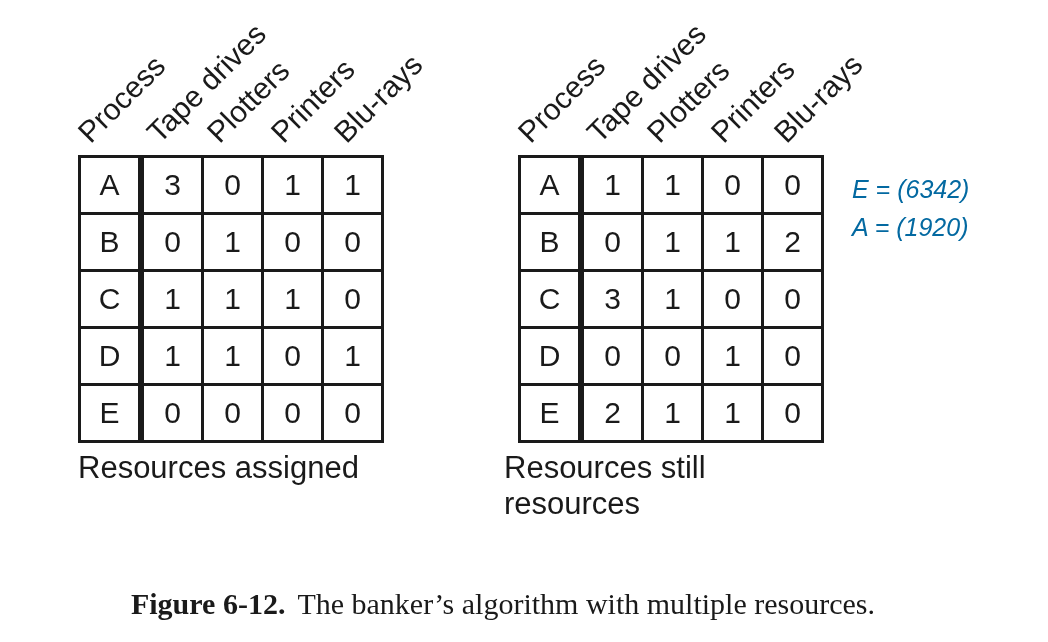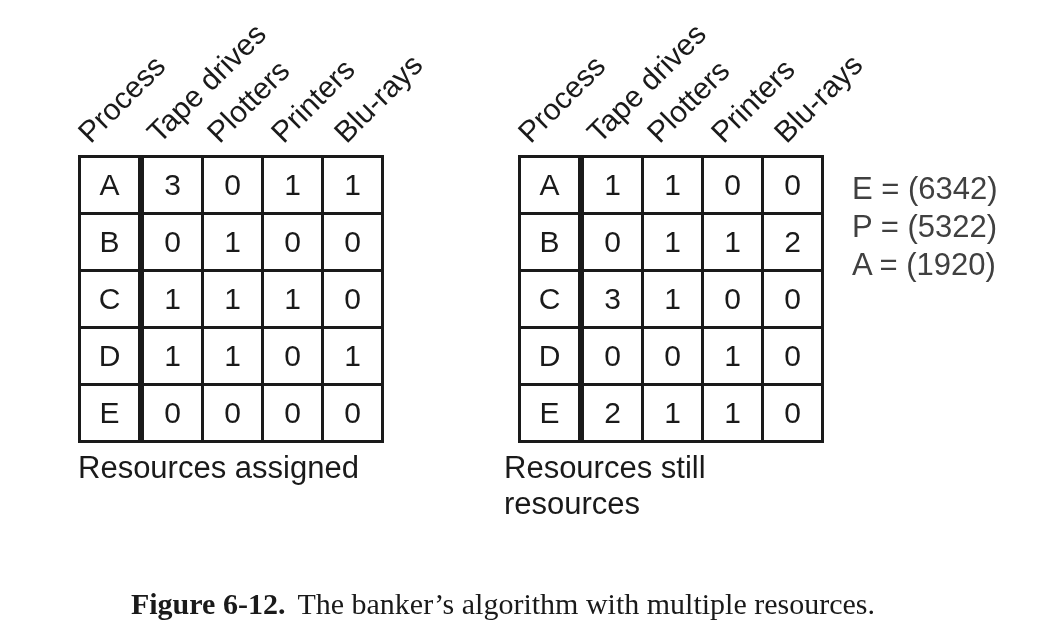--- a/index.html
+++ b/index.html
@@ -62,24 +62,25 @@
     color: #1a1a1a;
   }
   .matrix-block.right .table-caption {
     width: 330px;
     margin-left: -14px;
   }
   .vectors {
     position: absolute;
     left: 852px;
     top: 170px;
-    font-size: 31px;
+    font-size: 25px;
     line-height: 38px;
     white-space: nowrap;
-    color: #404040;
+    color: #0369a1;
+    font-style: italic;
   }
   .fig-caption {
     position: absolute;
     top: 557px;
     left: 0;
     width: 1006px;
     text-align: center;
     font-family: "Liberation Serif", serif;
     font-size: 30px;
     color: #1a1a1a;
@@ -189,21 +190,20 @@
         <td>1</td>
         <td>0</td>
       </tr>
     </tbody>
       </table>
     <div class="table-caption">Resources still resources</div>
   </section>
 
   <div class="vectors">
     <div>E = (6342)</div>
-    <div>P = (5322)</div>
     <div>A = (1920)</div>
   </div>
 
   <p class="fig-caption">
     <span class="fig-label">Figure 6-12.</span><span>The banker’s algorithm with multiple resources.</span>
   </p>
 
 </div>
 
 </body></html>

